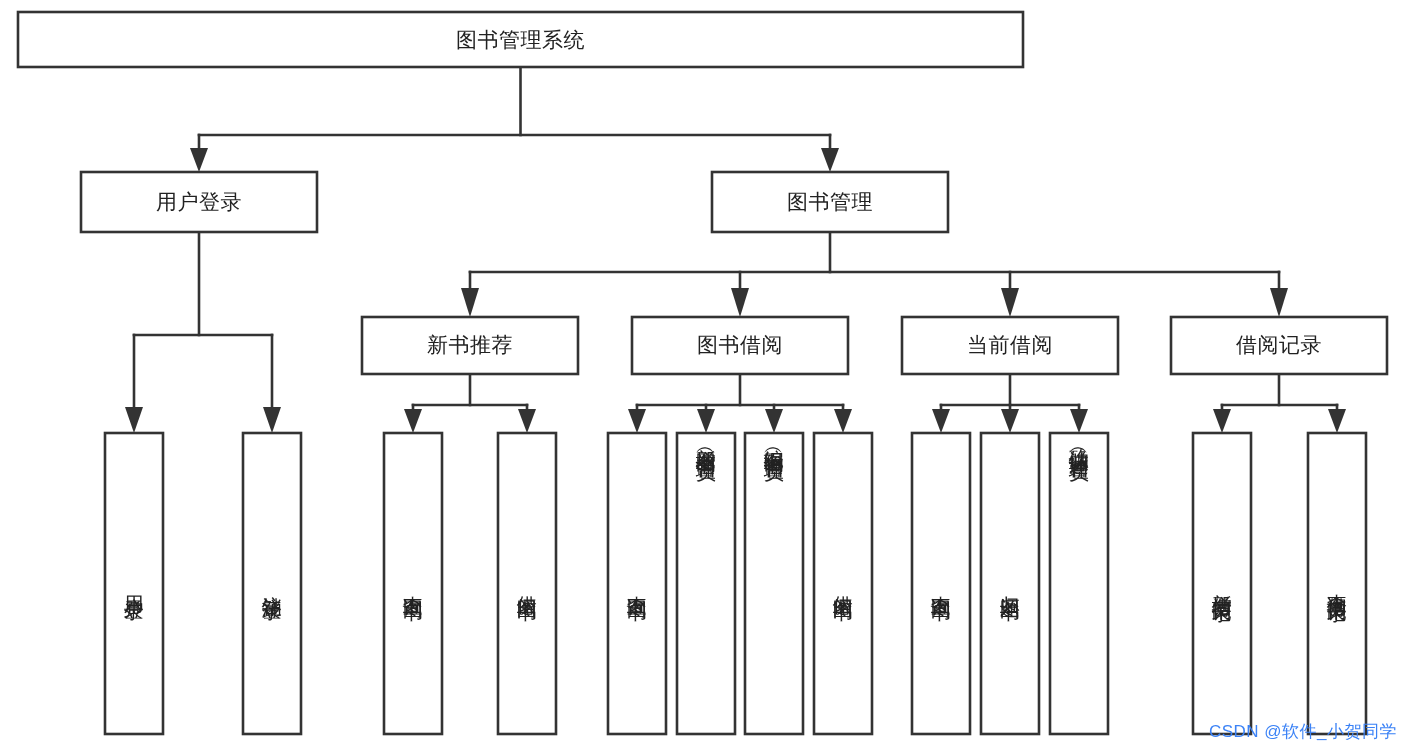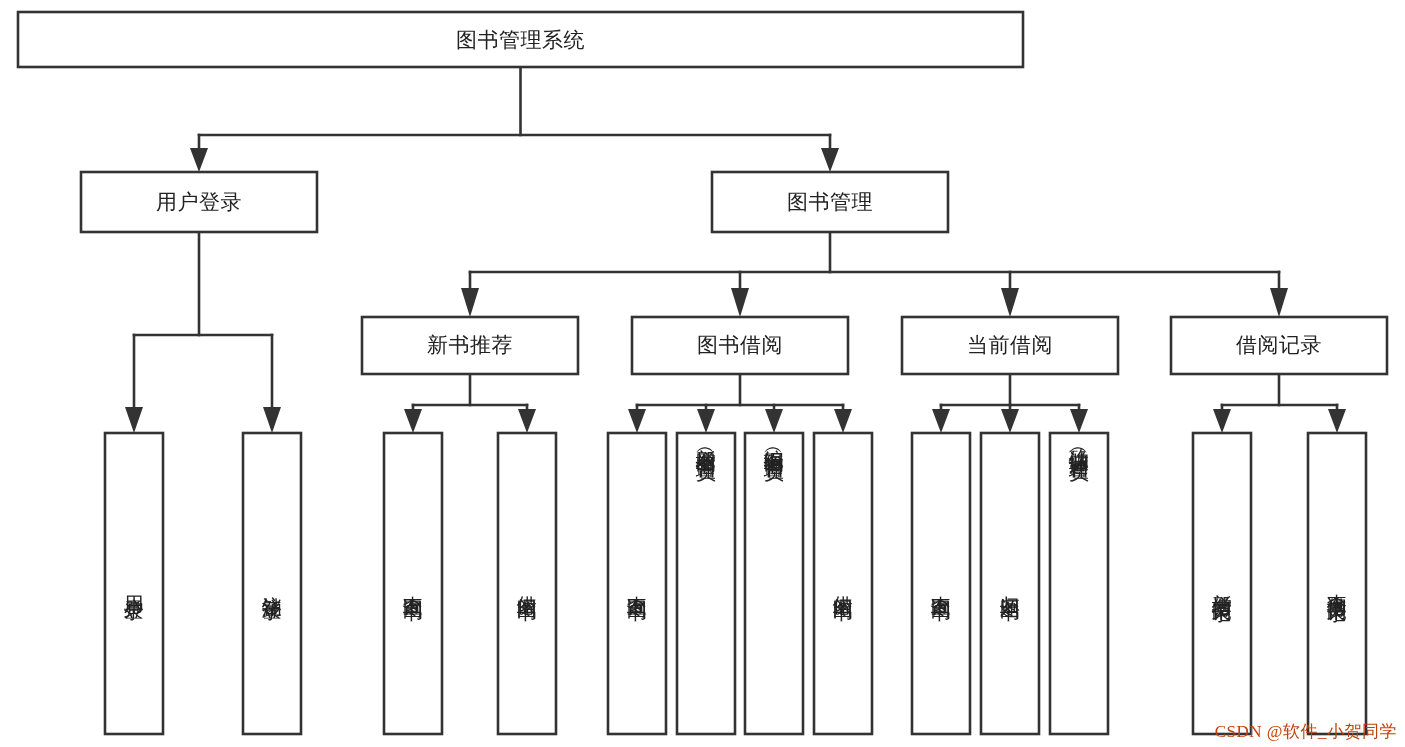--- a/index.html
+++ b/index.html
@@ -66,23 +66,23 @@
     position: absolute;
     display: flex;
     align-items: center;
     justify-content: center;
     pointer-events: none;
   }
   .watermark {
     position: absolute;
     right: 8px;
     bottom: 4px;
-    font-family: Liberation Serif, serif;
+    font-family: Liberation Sans, sans-serif;
     font-size: 17px;
-    color: #c2410c;
+    color: #3b82f6;
     white-space: nowrap;
     letter-spacing: 0.5px;
   }
 </style>
 </head>
 <body>
 
 <div id="diagram-root">
 
   <svg id="tree-svg" viewBox="0 0 1405 747">

